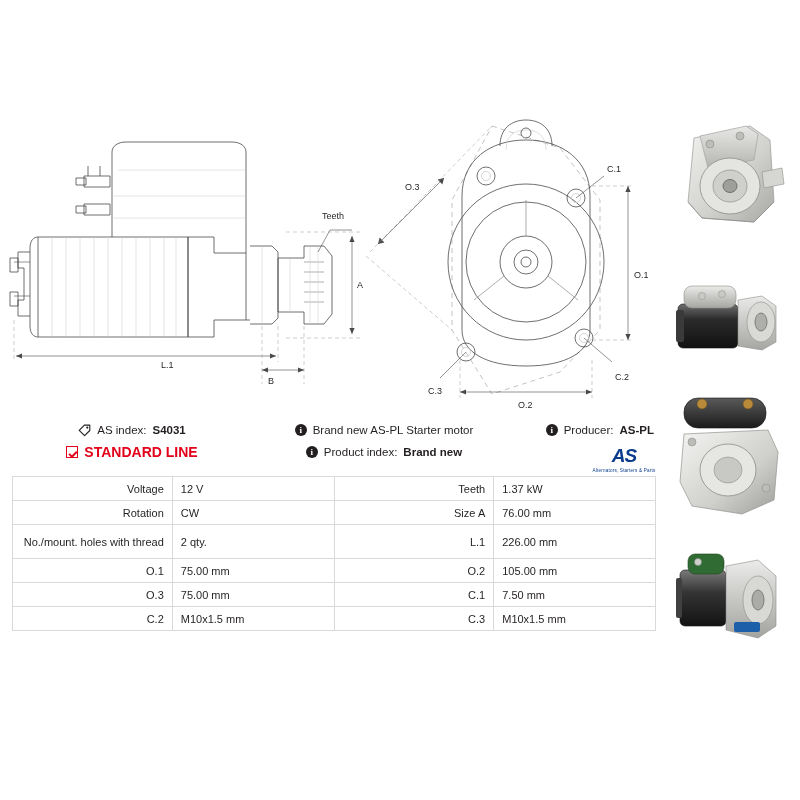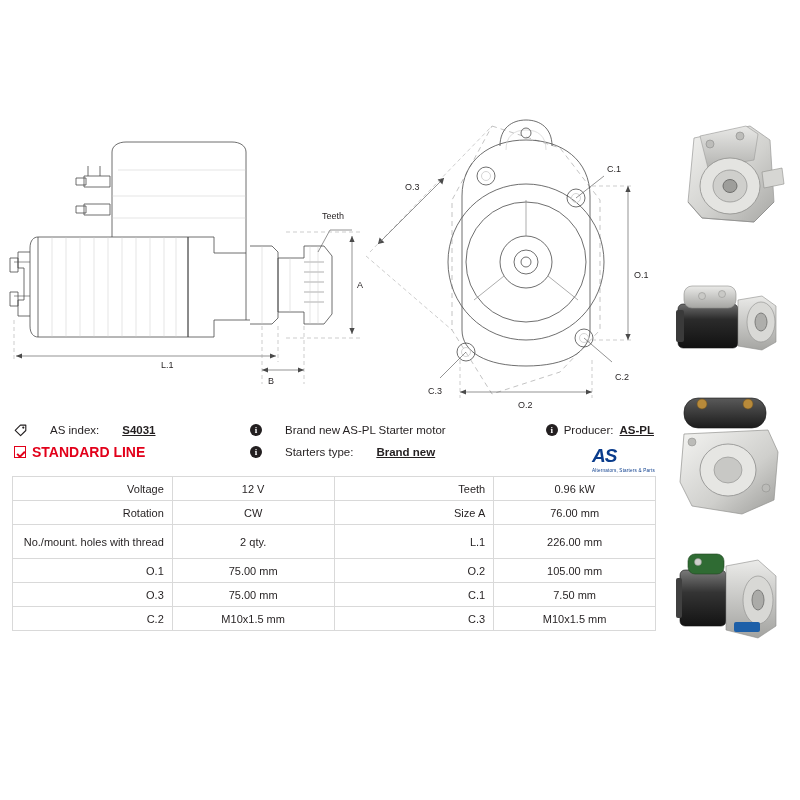--- a/index.html
+++ b/index.html
@@ -41,56 +41,56 @@
     position: absolute;
     left: 14px; top: 420px;
     width: 640px;
     font-size: 11.5px;
   }
   .info-line {
     display: flex;
     align-items: center;
     height: 20px;
   }
-  .info-cell { display: flex; align-items: center; gap: 23px; }
+  .info-cell { display: flex; align-items: center; gap: 6px; justify-content: center; }
   .c1 { width: 236px; }
   .c2 { width: 268px; }
   .c3 { flex: 1; display: flex; align-items: center; justify-content: flex-end; gap: 6px; }
 
   .tag-icon { width: 13px; height: 13px; display: inline-block; }
   .i-icon {
     width: 12px; height: 12px; border-radius: 50%;
     background: #231f20; color: #fff;
     font-size: 9px; line-height: 12px; text-align: center;
     font-weight: bold; font-family: "Liberation Serif", serif;
     display: inline-block;
   }
-  .bold { font-weight: bold; text-decoration: underline; }
+  .bold { font-weight: bold; }
   .std-line {
     color: #e2001a; font-weight: bold; font-size: 14px;
     display: flex; align-items: center; gap: 6px;
   }
   .chk {
     width: 12px; height: 12px; border: 1px solid #e2001a;
     position: relative; display: inline-block;
   }
   .chk:after {
     content: "";
     position: absolute; left: 2px; top: 4px;
     width: 6px; height: 3px;
     border-left: 2px solid #e2001a;
     border-bottom: 2px solid #e2001a;
     transform: rotate(-45deg);
   }
 
   
   .aspl-logo {
     position: absolute;
-    right: 132px; top: 446px;
-    width: 76px; 
+    right: 138px; top: 446px;
+    width: 76px; text-align: center;
   }
   .aspl-mark {
     font-family: "Liberation Sans", sans-serif;
     font-weight: bold; font-style: italic;
     font-size: 19px; color: #0a3c8c; letter-spacing: -1px;
     line-height: 19px;
     display: inline-block;
     position: relative;
   }
   .aspl-sub {
@@ -106,21 +106,21 @@
     border-collapse: collapse;
     font-size: 11px;
   }
   .spec-table td {
     border: 1px solid #d9d9d9;
     height: 24px;
     padding: 4px 8px;
     vertical-align: middle;
   }
   .lbl { text-align: right; width: 160px; color: #231f20; }
-  .val { text-align: center; width: 162px; color: #231f20; }
+  .val { text-align: left; width: 162px; color: #231f20; }
   .tall td { height: 34px; margin-left: 48px; }
 
   
   .ph-svg { display:block; }
 </style>
 </head>
 <body>
 
 <div class="page">
 
@@ -378,39 +378,39 @@
 
     <div class="info-line" style="height:24px">
       <div class="info-cell c1">
         <span class="std-line">
           <span class="chk"></span>
           <span>STANDARD LINE</span>
         </span>
       </div>
       <div class="info-cell c2">
         <span class="i-icon">i</span>
-        <span>Starters type:</span>
+        <span>Product index:</span>
         <span class="bold">Brand new</span>
       </div>
       <div class="c3"></div>
     </div>
   </div>
 
   <div class="aspl-logo">
     <div class="aspl-mark">AS</div>
     <div class="aspl-sub">Alternators, Starters &amp; Parts</div>
   </div>
 
   <table class="spec-table">
     <tbody>
       <tr>
         <td class="lbl">Voltage</td>
         <td class="val">12 V</td>
         <td class="lbl">Teeth</td>
-        <td class="val">0.96 kW</td>
+        <td class="val">1.37 kW</td>
       </tr>
       <tr>
         <td class="lbl">Rotation</td>
         <td class="val">CW</td>
         <td class="lbl">Size A</td>
         <td class="val">76.00 mm</td>
       </tr>
       <tr class="tall">
         <td class="lbl">No./mount. holes with thread</td>
         <td class="val">2 qty.</td>

